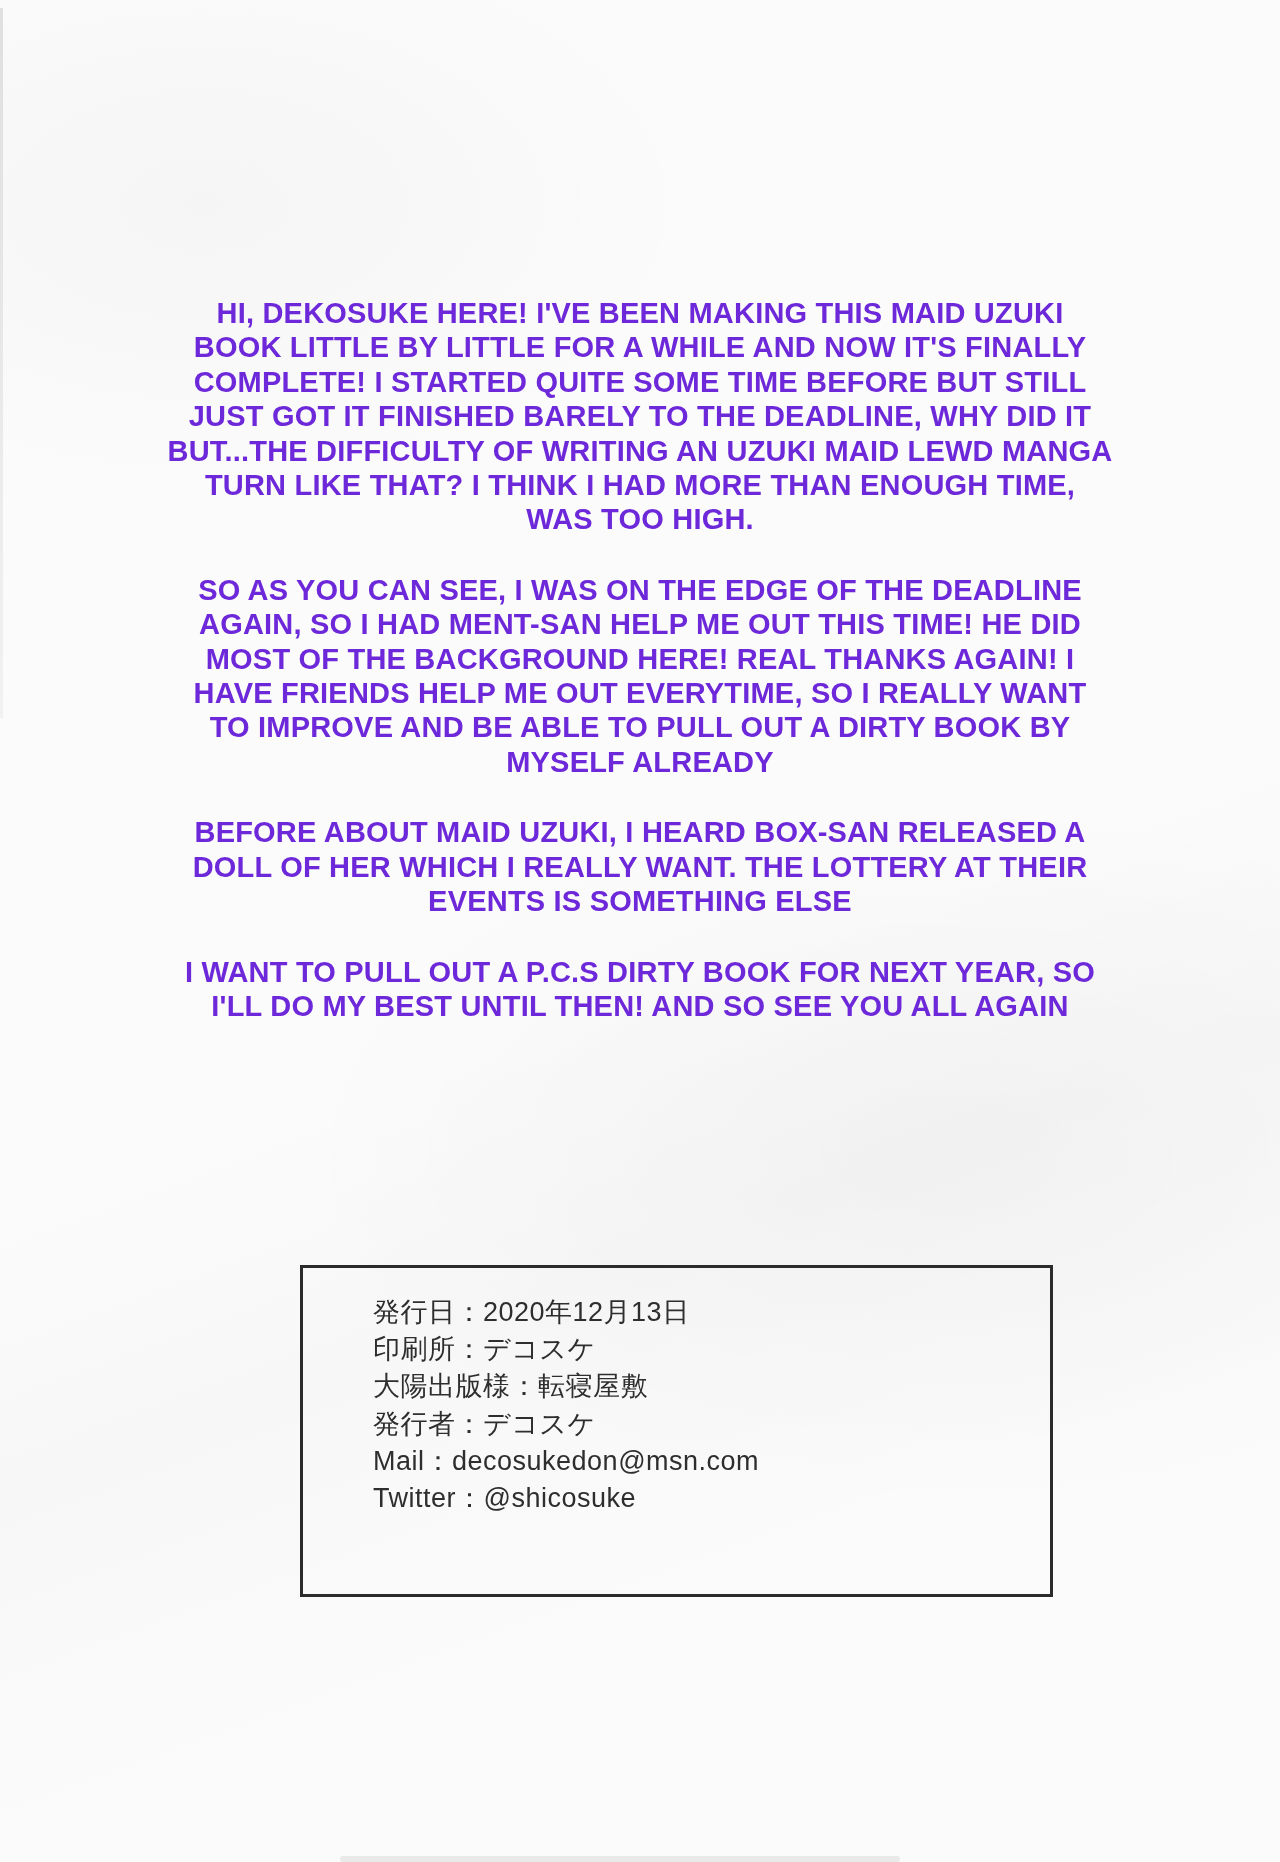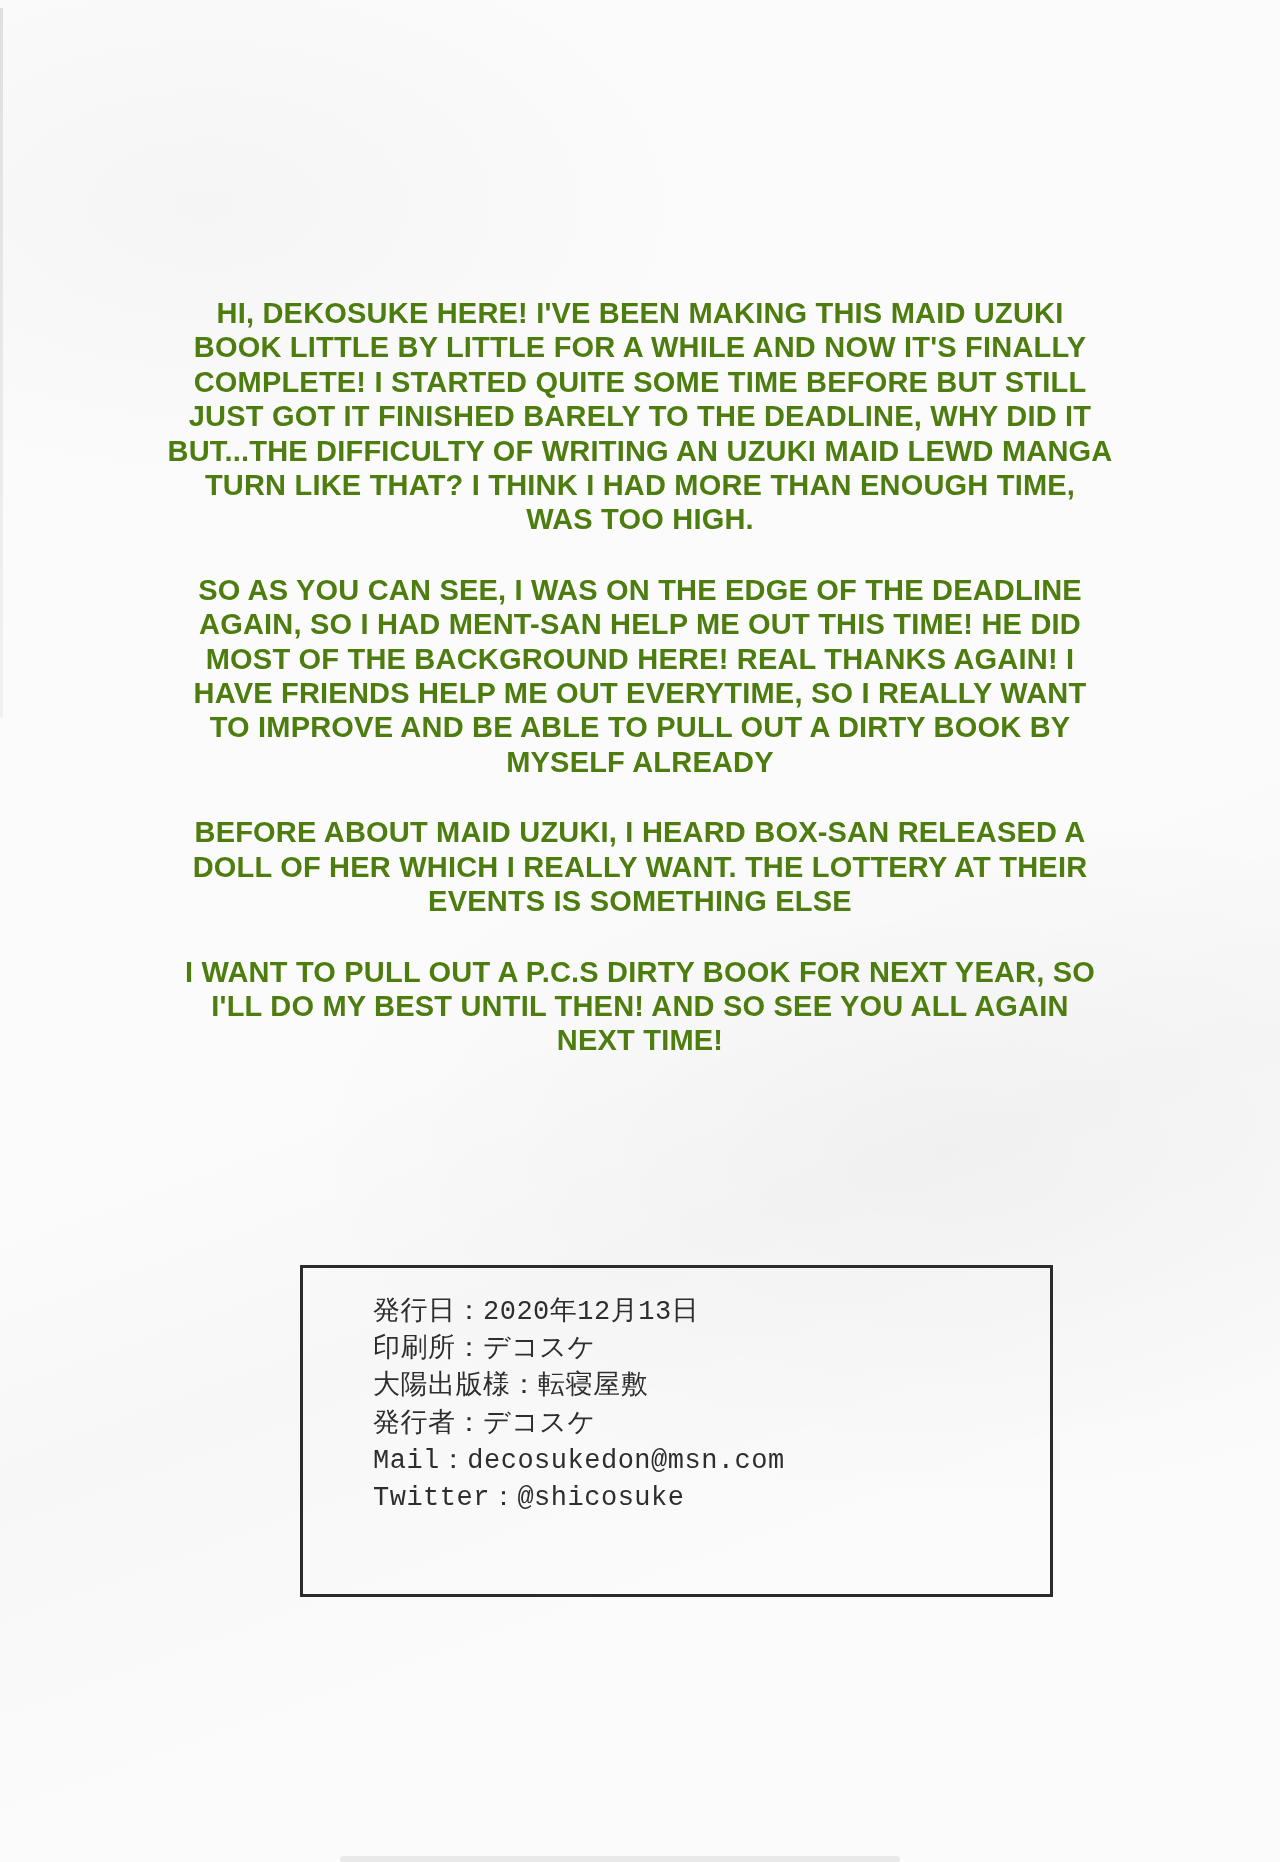--- a/index.html
+++ b/index.html
@@ -43,21 +43,21 @@
     background: #e9e9e9;
     border-radius: 3px;
   }
   
   .afterword {
     position: absolute;
     left: 40px;
     top: 296px;
     width: 1200px;
     text-align: center;
-    color: #4d7c0f;
+    color: #6d28d9;
     font-weight: 700;
     font-size: 29px;
     line-height: 34.4px;
     letter-spacing: 0.2px;
   }
   .para {
     margin: 0 0 36px 0;
   }
   .tline {
     display: block;
@@ -67,21 +67,21 @@
   .colophon {
     position: absolute;
     left: 300px;
     top: 1265px;
     width: 753px;
     height: 332px;
     box-sizing: border-box;
     border: 3px solid #2b2b2b;
     padding: 26px 0 0 70px;
     color: #2e2e2e;
-    font-family: Liberation Mono, monospace;
+    font-family: Liberation Sans, sans-serif;
     font-size: 27px;
     line-height: 37.2px;
     font-weight: 500;
   }
   .cline {
     display: block;
     white-space: nowrap;
     letter-spacing: 0.5px;
   }
 </style>
@@ -111,21 +111,20 @@
     <span class="tline">MYSELF ALREADY</span>
   </p>
   <p class="para">
     <span class="tline">BEFORE ABOUT MAID UZUKI, I HEARD BOX-SAN RELEASED A</span>
     <span class="tline">DOLL OF HER WHICH I REALLY WANT. THE LOTTERY AT THEIR</span>
     <span class="tline">EVENTS IS SOMETHING ELSE</span>
   </p>
   <p class="para">
     <span class="tline">I WANT TO PULL OUT A P.C.S DIRTY BOOK FOR NEXT YEAR, SO</span>
     <span class="tline">I'LL DO MY BEST UNTIL THEN! AND SO SEE YOU ALL AGAIN</span>
-    <span class="tline">NEXT TIME!</span>
   </p>
 </div>
 
 <div class="colophon">
   <span class="cline">発行日：2020年12月13日</span>
   <span class="cline">印刷所：デコスケ</span>
   <span class="cline">大陽出版様：転寝屋敷</span>
   <span class="cline">発行者：デコスケ</span>
   <span class="cline">Mail：decosukedon@msn.com</span>
   <span class="cline">Twitter：@shicosuke</span>

